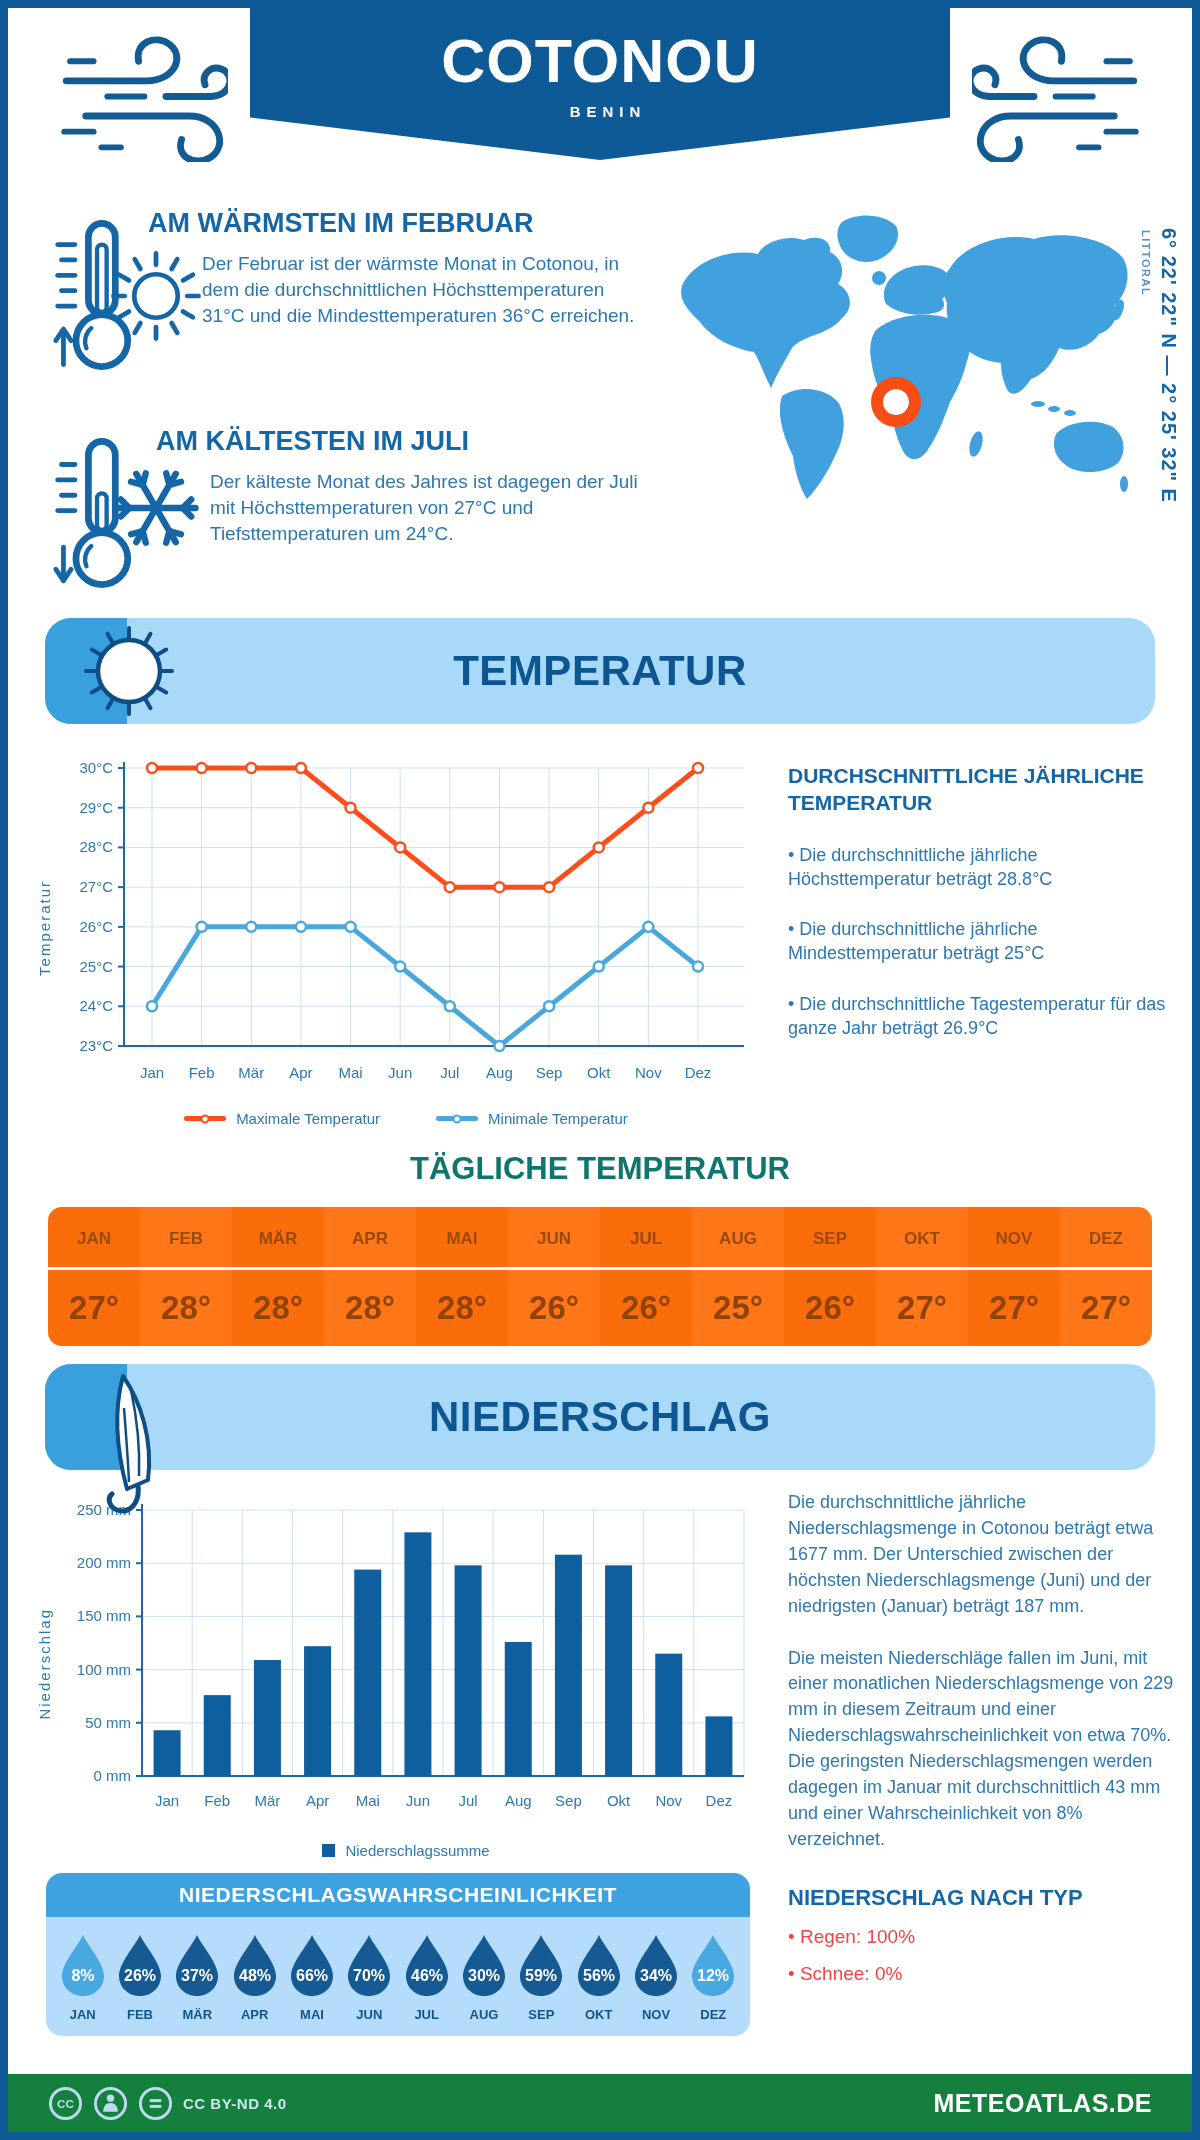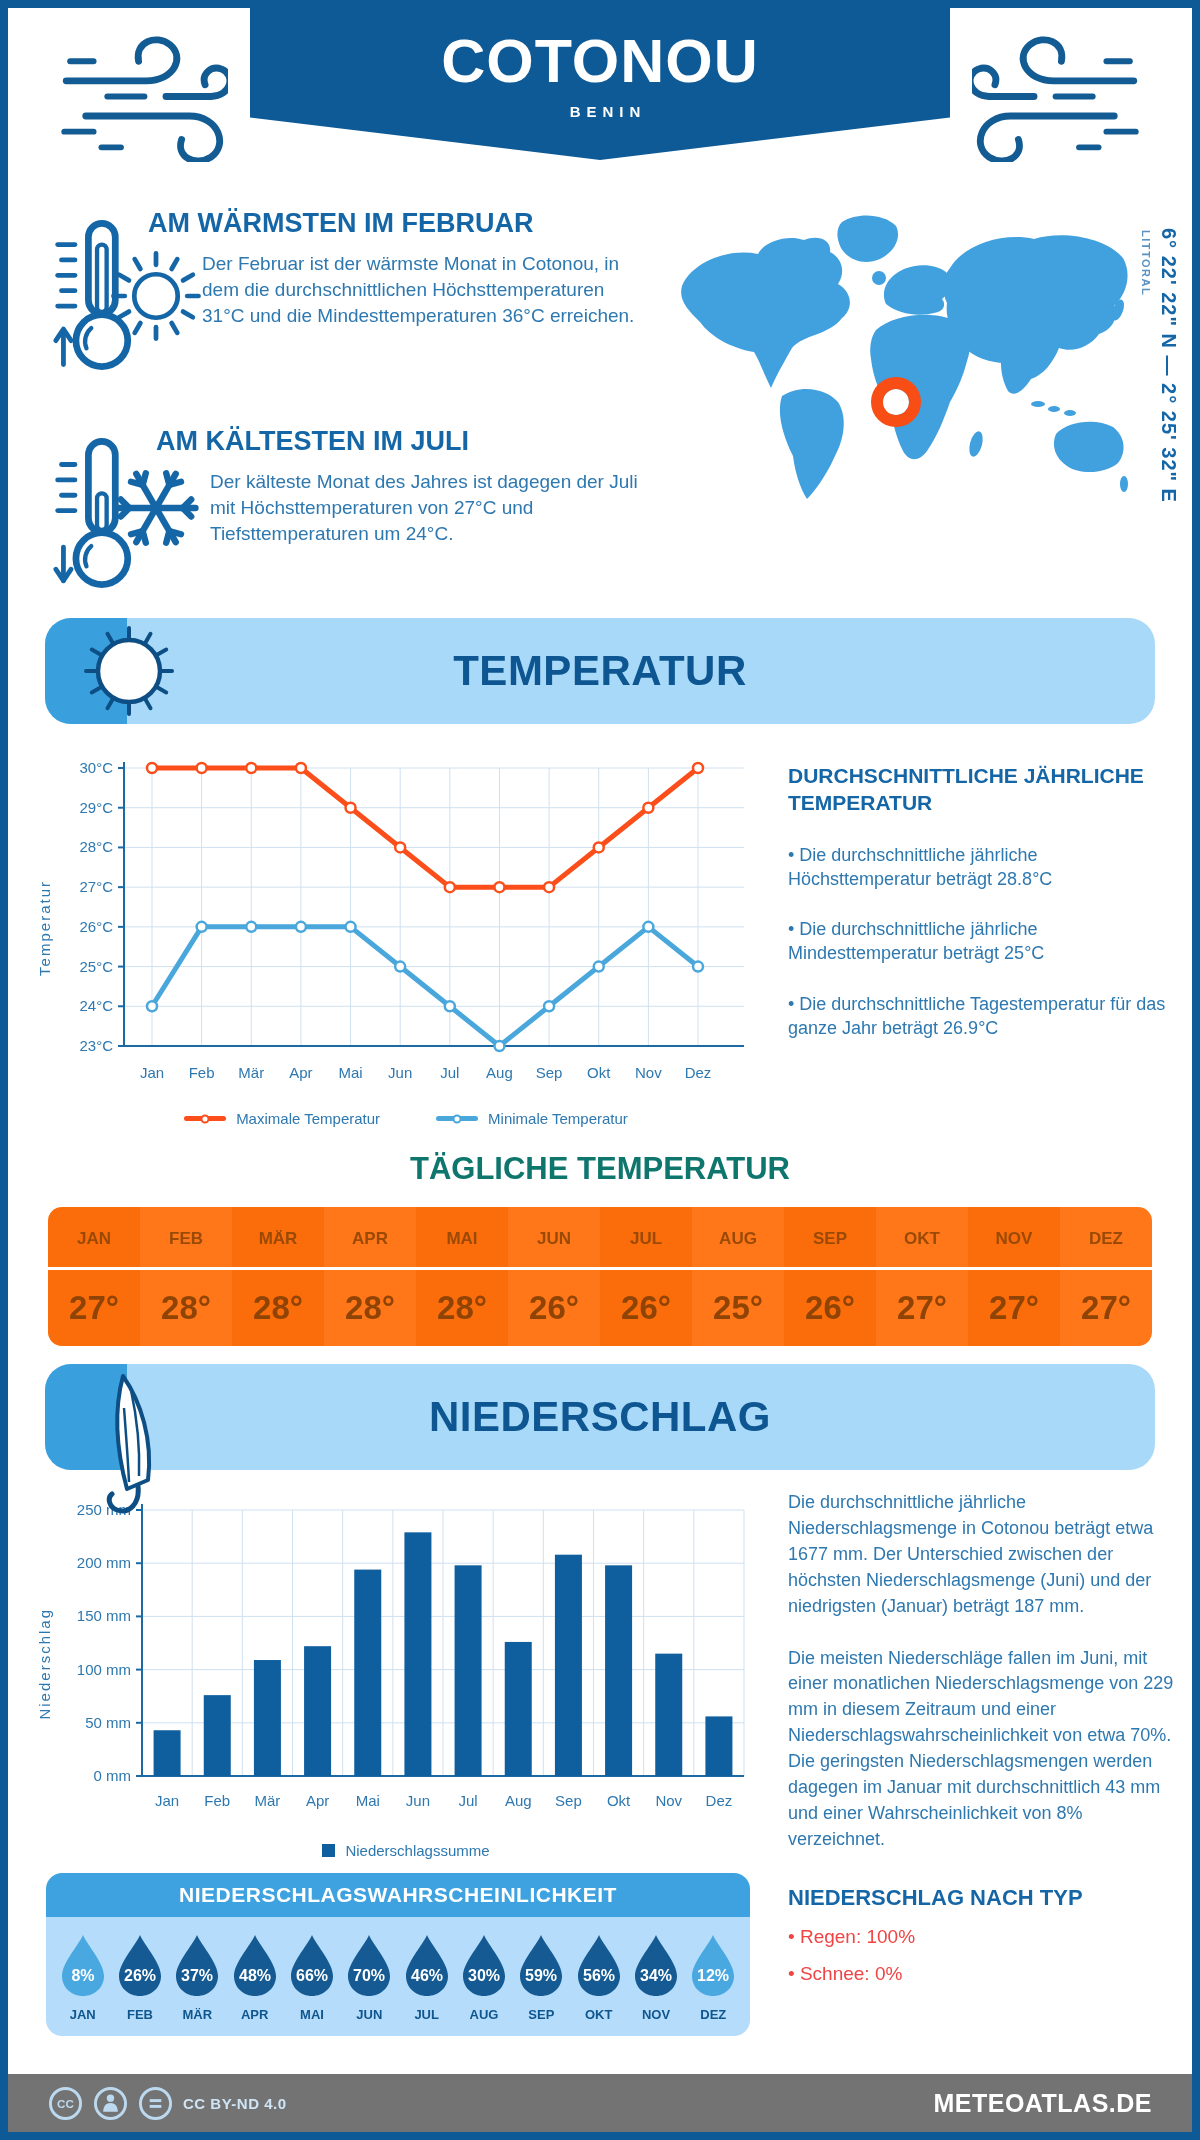--- a/index.html
+++ b/index.html
@@ -80,21 +80,21 @@
   .prob-panel{width:704px;margin-top:14px;margin-left:10px;border-radius:16px;overflow:hidden;flex:none;}
   .prob-head{height:44px;background:#3ea2e0;color:#fff;display:flex;align-items:center;justify-content:center;
              font-size:21px;font-weight:700;letter-spacing:.5px;}
   .prob-body{background:#b5ddfb;display:grid;grid-template-columns:repeat(12,1fr);padding:16px 8px 14px;}
   .drop-cell{text-align:center;}
   svg.drop{width:46px;height:64px;}
   .drop-pct{fill:#fff;font-size:16px;font-weight:700;font-family:"Liberation Sans","DejaVu Sans",sans-serif;}
   .drop-m{font-size:13px;font-weight:700;color:#10568e;margin-top:6px;}
 
   
-  .footer{margin-top:auto;height:58px;background:#737373;display:flex;align-items:center;padding:0 40px;flex:none;}
+  .footer{margin-top:auto;height:58px;background:#15803d;display:flex;align-items:center;padding:0 40px;flex:none;}
   .cc-group{display:flex;align-items:center;gap:10px;}
   .license{margin-left:10px;font-size:15px;font-weight:700;color:#cfe4f5;letter-spacing:.5px;}
   .site{margin-left:auto;font-size:25px;font-weight:800;color:#fff;letter-spacing:.5px;}
 </style>
 </head>
 <body>
 
 <div class="page">
 
   <div class="header">

